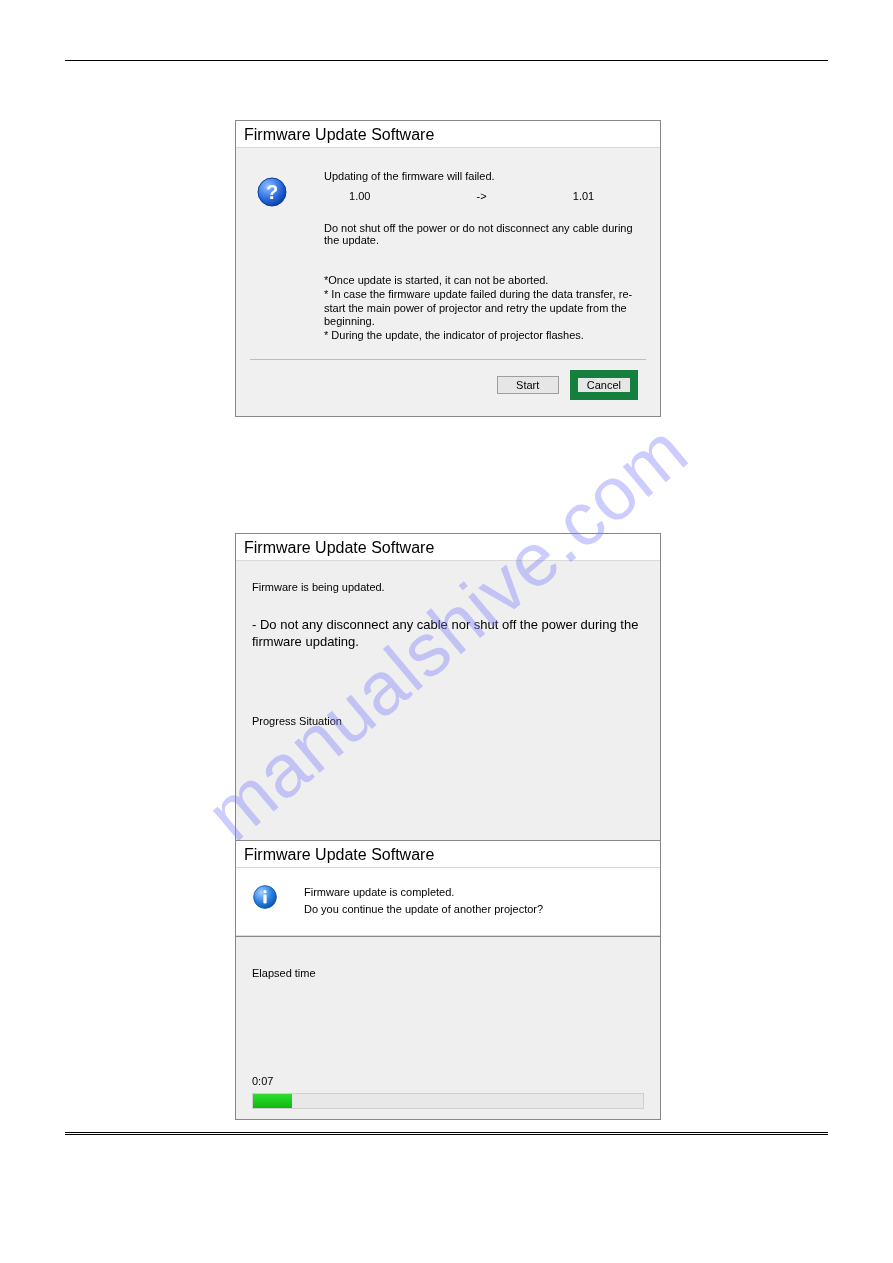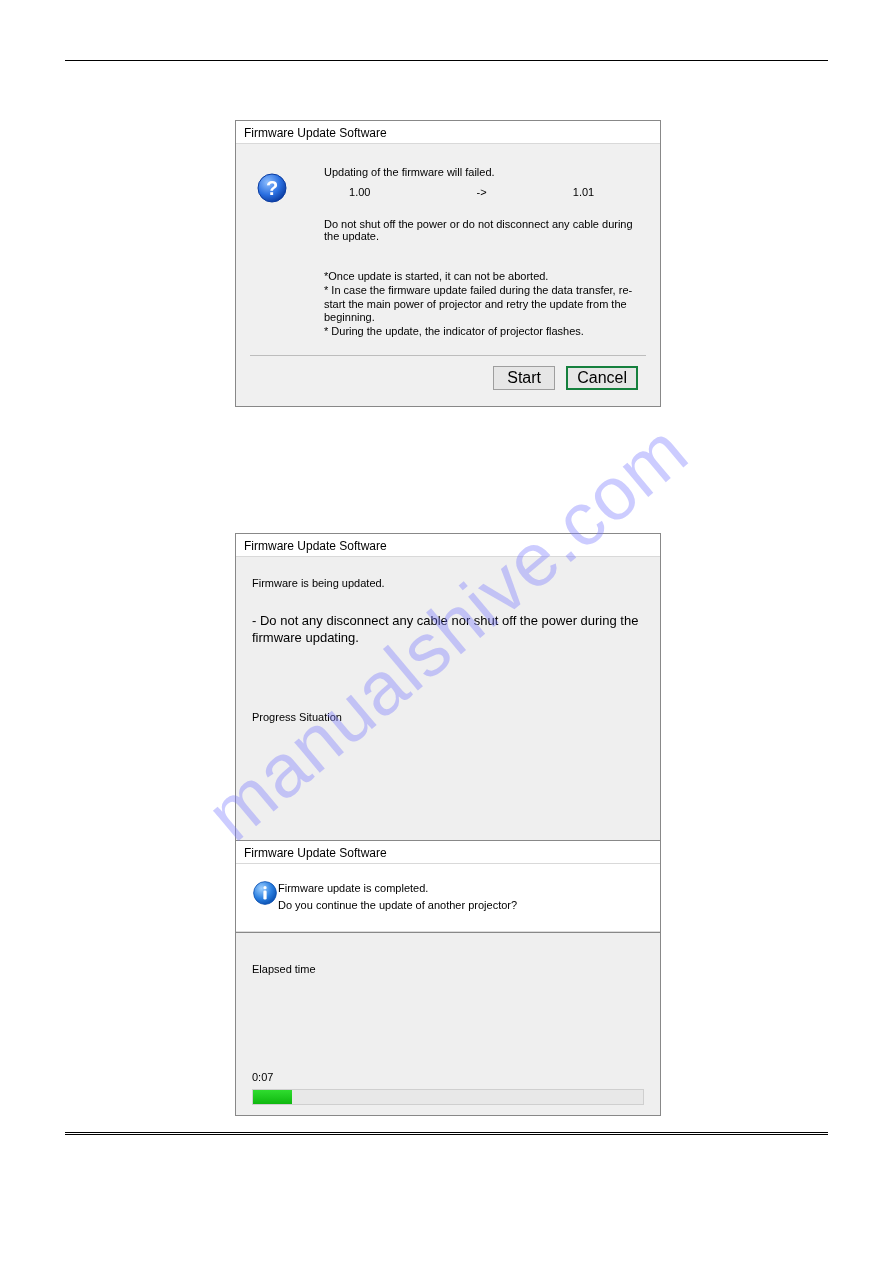--- a/index.html
+++ b/index.html
@@ -26,21 +26,21 @@
 
   
   .dialog {
     position: absolute;
     border: 1px solid #888;
     background: #fff;
   }
   .dialog .titlebar {
     background: #fff;
     color: #000;
-    font-size: 12px;
+    font-size: 16px;
     padding: 5px 8px 3px 8px;
     border-bottom: 1px solid #d9d9d9;
   }
   .dialog .body {
     background: linear-gradient(#f0f0f0, #eaeaea);
     padding: 8px 12px 8px 12px;
     color: #000;
   }
   .dialog .body.flat { background: #efefef; }
 
@@ -84,45 +84,45 @@
     position: absolute; left: 0; top: 0; bottom: 0;
     background: linear-gradient(#2fdc2f, #0fb80f);
   }
 
   
   #d3 { left: 170px; top: 780px; width: 426px; }
   #d3 .body { padding: 0; background: #f0f0f0; }
   .d3-top {
     background: #fff;
     padding: 16px 16px 18px 16px;
-    display: flex; align-items: flex-start; gap: 0;
+    display: flex; align-items: flex-start; gap: 26px;
     border-bottom: 1px solid #dcdcdc;
   }
   .d3-msg { font-size: 11px; line-height: 1.5; }
   .d3-btnrow {
     background: #efefef;
     padding: 28px 12px 10px 0;
     text-align: right;
   }
 
   
   .winbtn {
     display: inline-block;
     min-width: 62px;
     padding: 2px 10px;
-    font-size: 16px;
+    font-size: 11px;
     text-align: center;
     background: #e6e6e6;
     border: 1px solid #9e9e9e;
     cursor: default;
     margin-left: 8px;
   }
   .winbtn.default {
     background: #e6e6e6;
-    border: 2px solid #15803d;
+    border: 8px solid #15803d;
     padding: 1px 9px;
   }
 
   
   .icon32 {
     width: 32px; height: 32px; display: block;
   }
 
   
   .watermark {

